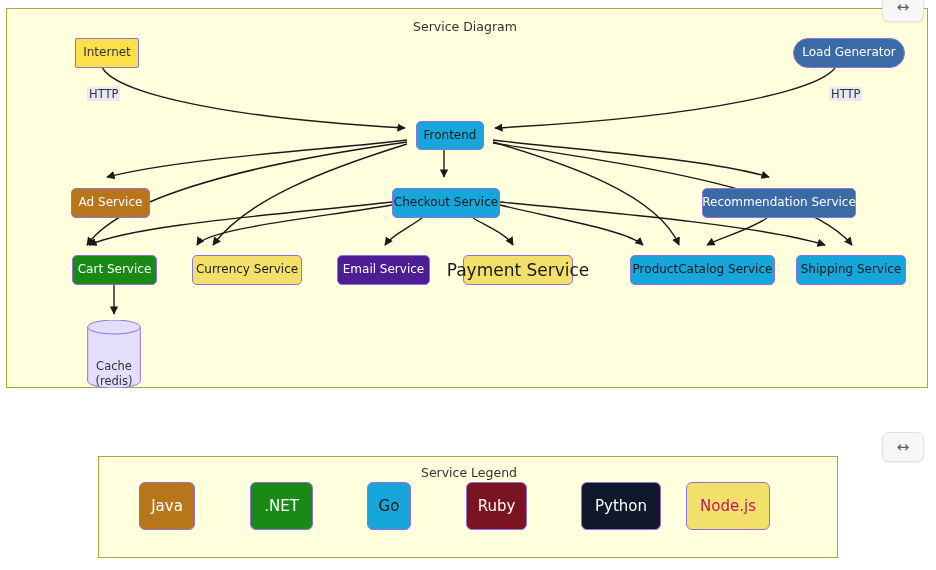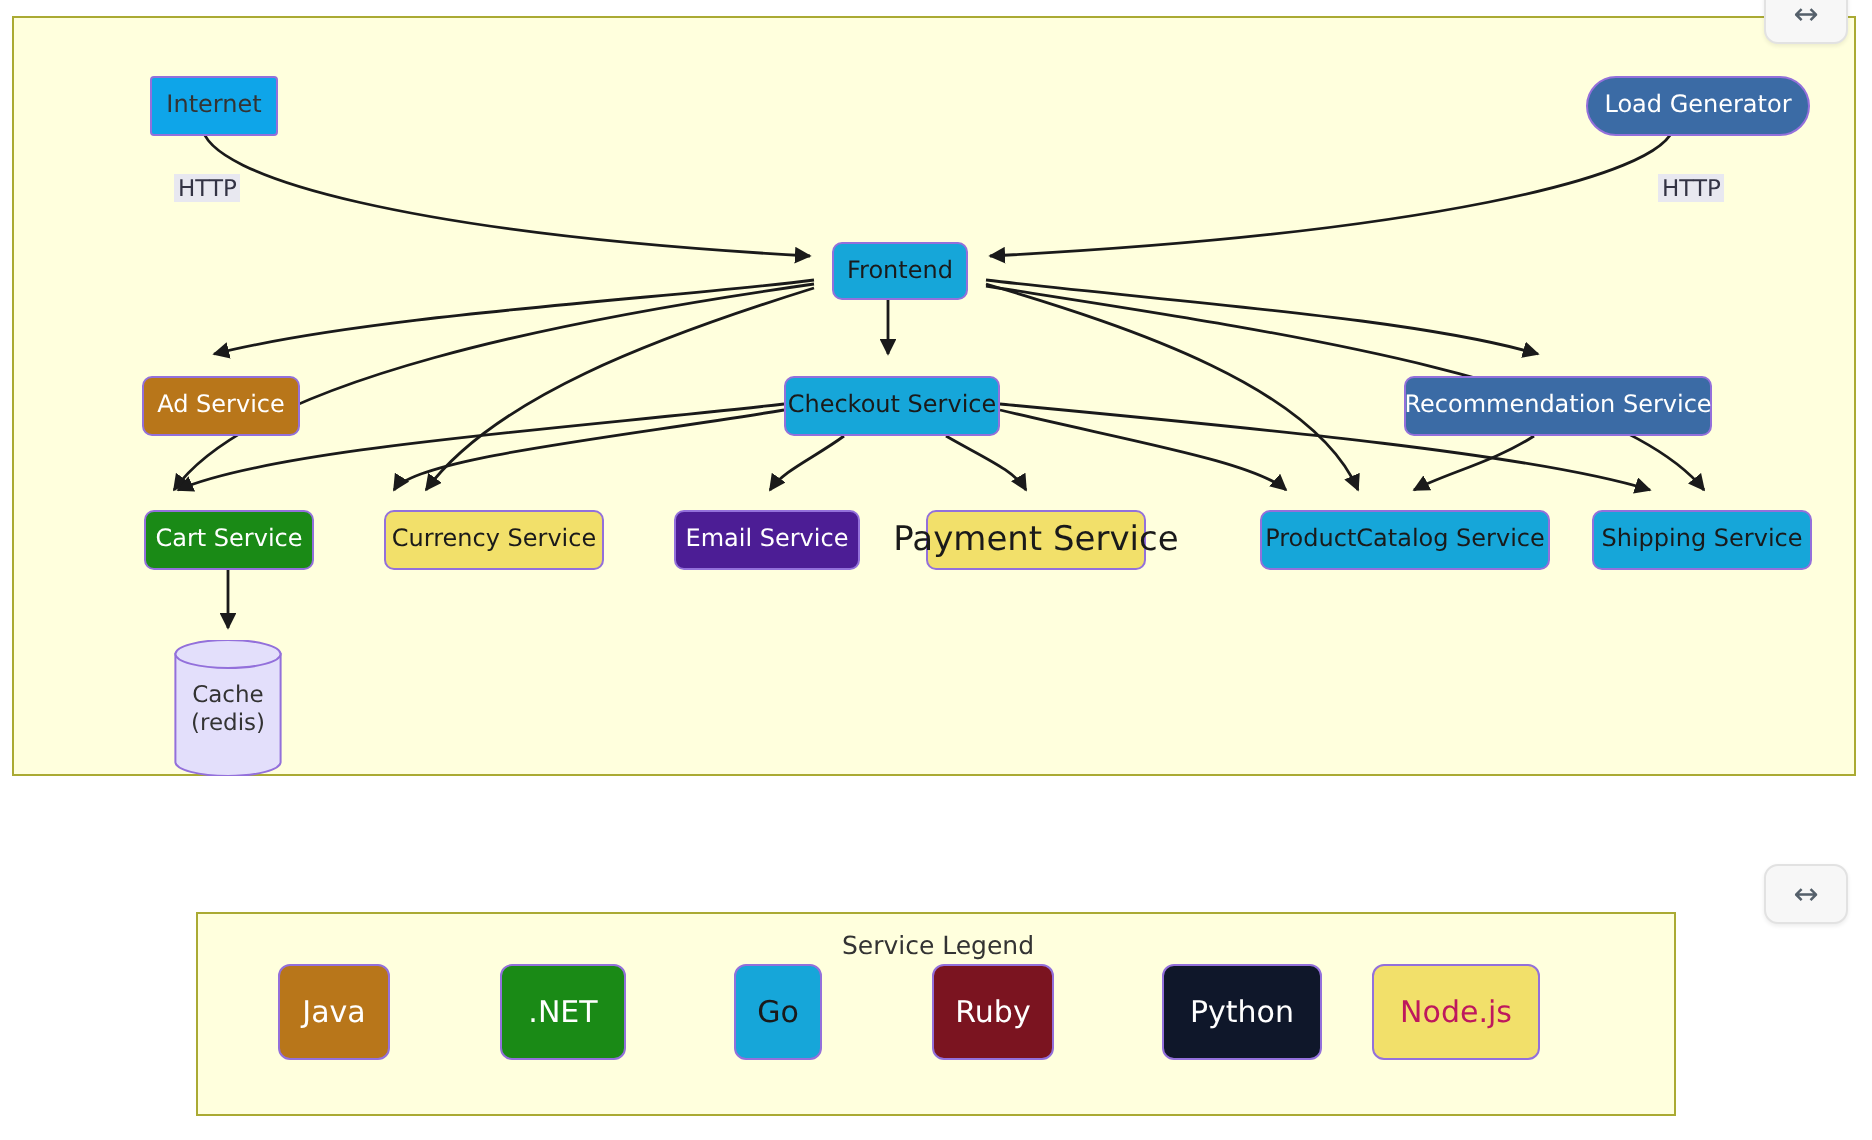--- a/index.html
+++ b/index.html
@@ -68,20 +68,21 @@
   }
   .node.stadium { border-radius: 999px; }
   .node.square  { border-radius: 2px; }
 
   
   .node.cyl {
     border: none;
     background: transparent;
     border-radius: 0;
     padding: 0;
+    align-items: flex-end;
   }
   .cyl-body {
     position: absolute;
     left: 0; top: 0;
     width: 100%; height: 100%;
   }
   .cyl-label {
     position: relative;
     z-index: 2;
     font-size: 11.5px;
@@ -128,20 +129,21 @@
     font-size: 15px;
     box-shadow: 0 1px 2px rgba(0,0,0,0.08);
   }
 </style>
 </head>
 <body>
 
 <div id="page">
 
   <div class="panel" id="diagram-panel" style="background: rgb(255, 255, 221); border-color: rgb(170, 170, 51);">
+    <div class="panel-title" id="diagram-title" style="left:358px; top:10px; width:200px; text-align:center;">Service Diagram</div>
 
     <svg class="edges" id="diagram-edges" width="922" height="380">
       <defs>
         <marker id="arrow" viewBox="0 0 10 10" refX="9" refY="5" markerWidth="6" markerHeight="6" orient="auto-start-reverse">
           <path d="M 0 0 L 10 5 L 0 10 z" fill="#1a1a1a"></path>
         </marker>
       </defs>
       <g fill="none" stroke="#1a1a1a" stroke-width="1.4" marker-end="url(#arrow)">
 
         <path d="M 94,54 C 96,80 200,108 398,119"></path>
@@ -174,21 +176,21 @@
 
         <path d="M 493,193 C 620,205 760,218 818,236"></path>
 
         <path d="M 760,209 C 740,222 715,228 700,236"></path>
 
         <path d="M 107,276 C 107,290 107,298 107,305"></path>
       </g>
     </svg>
 
     <div id="diagram-nodes">
-        <div class="node square" style="left: 68px; top: 29px; width: 64px; height: 30px; font-size: 12px; color: rgb(51, 51, 51); background: #0ea5e9; border-color: rgb(147, 112, 219);">
+        <div class="node square" style="left: 68px; top: 29px; width: 64px; height: 30px; font-size: 12px; color: rgb(51, 51, 51); background: #fde047; border-color: rgb(147, 112, 219);">
           <span>Internet</span>
         </div>
         <div class="node stadium" style="left: 786px; top: 29px; width: 112px; height: 30px; font-size: 12px; color: rgb(255, 255, 255); background: rgb(59, 107, 165); border-color: rgb(147, 112, 219);">
           <span>Load Generator</span>
         </div>
         <div class="node" style="left: 409px; top: 112px; width: 68px; height: 29px; font-size: 12px; color: rgb(26, 26, 26); background: rgb(22, 166, 217); border-color: rgb(147, 112, 219);">
           <span>Frontend</span>
         </div>
         <div class="node" style="left: 64px; top: 179px; width: 79px; height: 30px; font-size: 12px; color: rgb(255, 255, 255); background: rgb(184, 118, 26); border-color: rgb(147, 112, 219); align-items: center;">
           <span>Ad Service</span>

